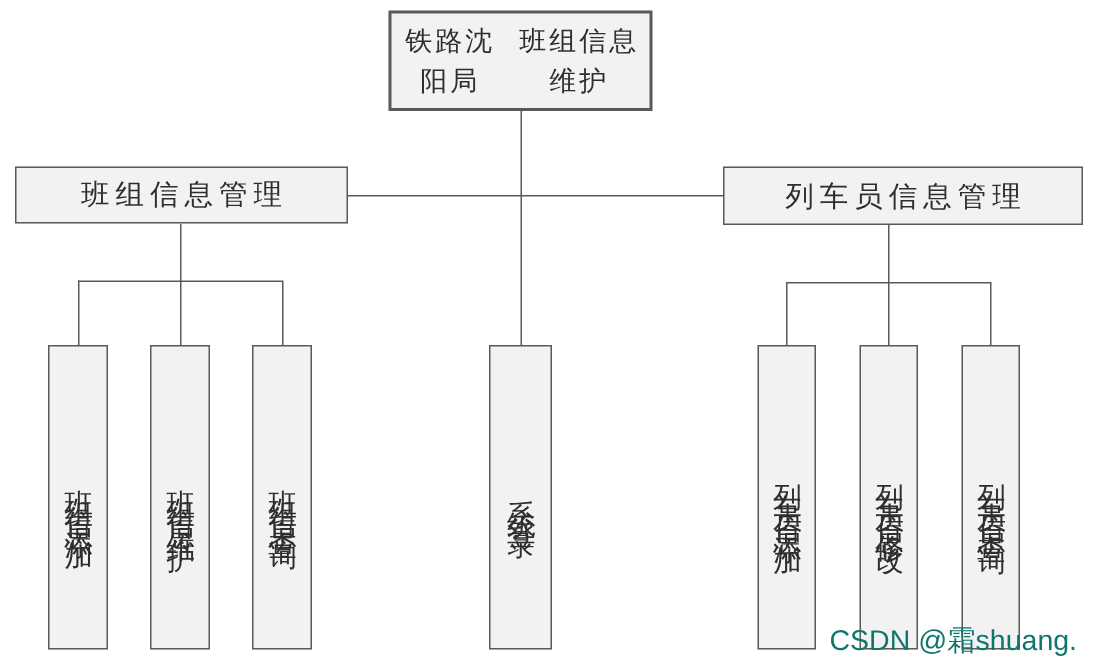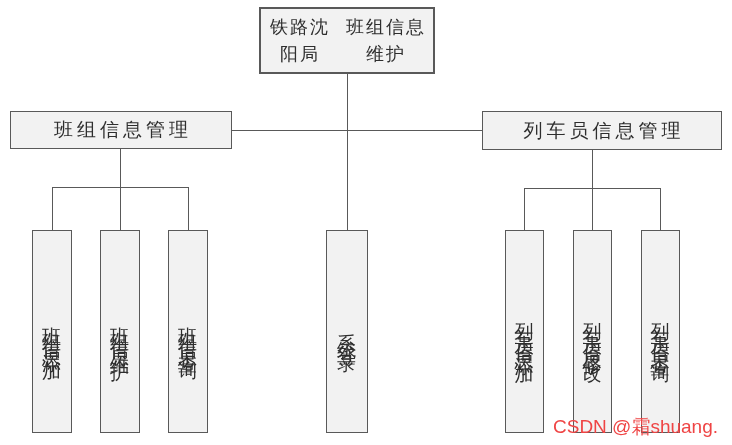--- a/index.html
+++ b/index.html
@@ -37,21 +37,21 @@
   .left-branch  { left:52px;  top:187px; width:136px; }
   .left-stub1   { left:52px;  top:187px; height:43px; }
   .left-stub3   { left:188px; top:187px; height:43px; }
   .right-stem   { left:592px; top:150px; height:80px; }
   .right-branch { left:524px; top:188px; width:136px; }
   .right-stub1  { left:524px; top:188px; height:42px; }
   .right-stub3  { left:660px; top:188px; height:42px; }
   .watermark {
     position:absolute; left:553px; top:414px; z-index:5;
     font-family:"Liberation Sans","DejaVu Sans",sans-serif;
-    font-size:19px; color:#ef4444; white-space:nowrap;
+    font-size:19px; color:#0f766e; white-space:nowrap;
   }
 </style>
 </head>
 <body>
 
 <div class="stage">
 
   <div class="vline root-stem"></div>
   <div class="hline cross-link"></div>
   <div class="vline left-stem"></div>

